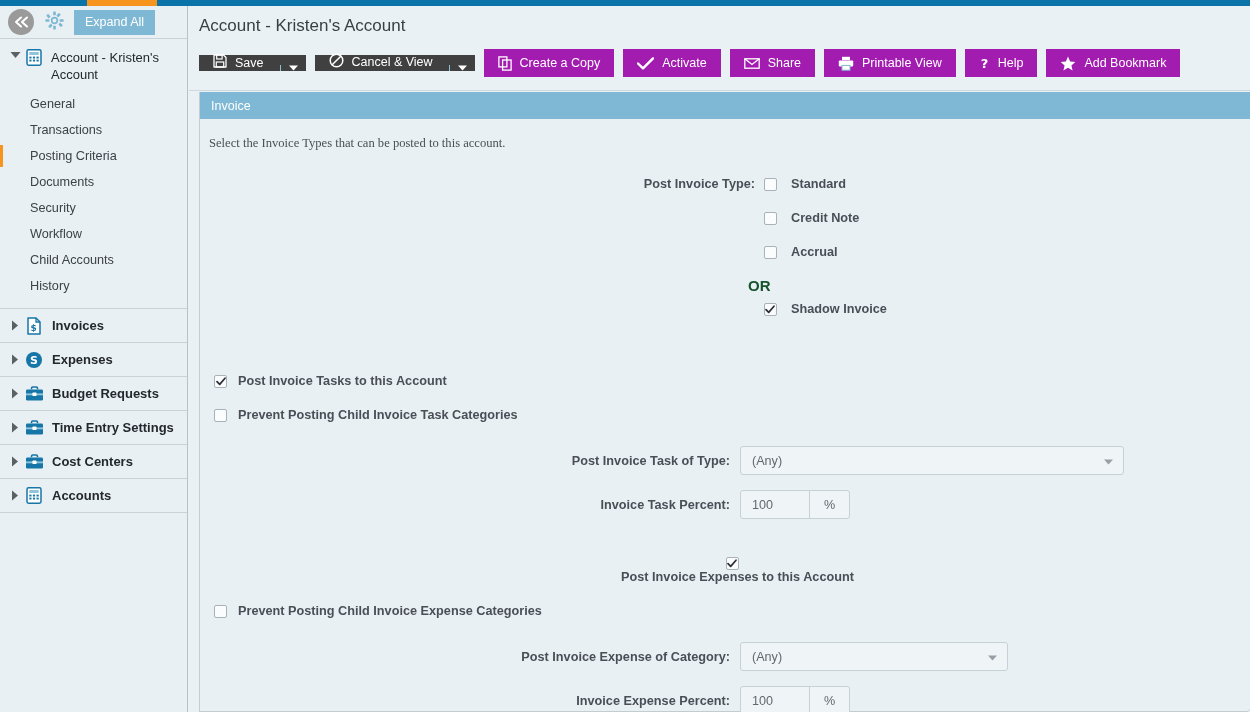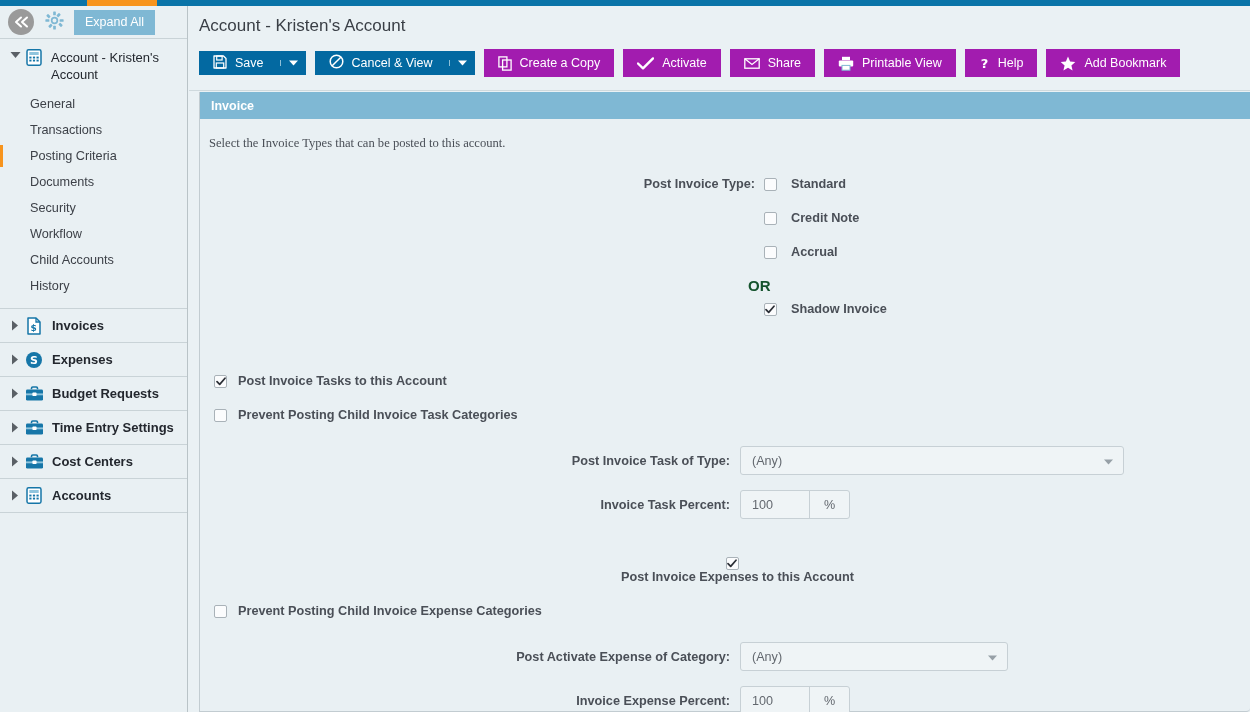--- a/index.html
+++ b/index.html
@@ -138,23 +138,23 @@
     height: 28px;
     display: flex; align-items: center;
     padding: 0 14px;
     font-size: 12.5px;
     cursor: pointer;
     white-space: nowrap;
     gap: 8px;
   }
   .tb-btn .tb-ico { display: flex; align-items: center; }
   .tb-split {
-    display: flex; align-items: center;
-    background: #0369a1;
-    height: 24px;
+    display: flex; align-items: flex-end;
+    background: #404040;
+    height: 16px;
     cursor: pointer;
   }
   .tb-split .tb-main {
     display: flex; align-items: center; gap: 8px;
     padding: 0 16px 0 14px;
     font-size: 12.5px; color: #fff;
     white-space: nowrap;
   }
   .tb-split .tb-arrow {
     width: 26px;
@@ -176,21 +176,21 @@
     border: 1px solid #c2ccd1;
     border-top: none;
     border-right: none;
     border-radius: 0 0 4px 0;
   }
   #panel-header {
     height: 27px;
     background: #7fb8d4;
     color: #ffffff;
     font-size: 12.5px;
-    font-weight: bold;
+    font-weight: normal;
     display: flex; align-items: center;
     padding-left: 11px;
   }
   #panel-body { position: relative; padding-top: 0; }
 
   .intro-text {
     padding: 17px 0 0 9px;
     font-size: 12.6px;
     color: #4a4f57;
     font-family: Liberation Serif, serif;
@@ -670,21 +670,21 @@
       </div>
 
       <div class="field-row" style="margin-top:20px; padding-left:14px;">
         <span class="cb">
           
         </span>
         <span class="cb-text">Prevent Posting Child Invoice Expense Categories</span>
       </div>
 
       <div class="field-row" style="margin-top:24px;">
-        <div class="field-label" style="width:540px; padding-right:10px;">Post Activate Expense of Category:</div>
+        <div class="field-label" style="width:540px; padding-right:10px;">Post Invoice Expense of Category:</div>
         <div class="select-box" style="width:268px;">
           <span class="sel-val">(Any)</span>
           <span class="sel-arrow">
             <svg width="9" height="6" viewBox="0 0 9 6">
                 <polygon points="0,0.5 9,0.5 4.5,5.5" fill="#97a0a7"></polygon>
               </svg>
           </span>
         </div>
       </div>
 

